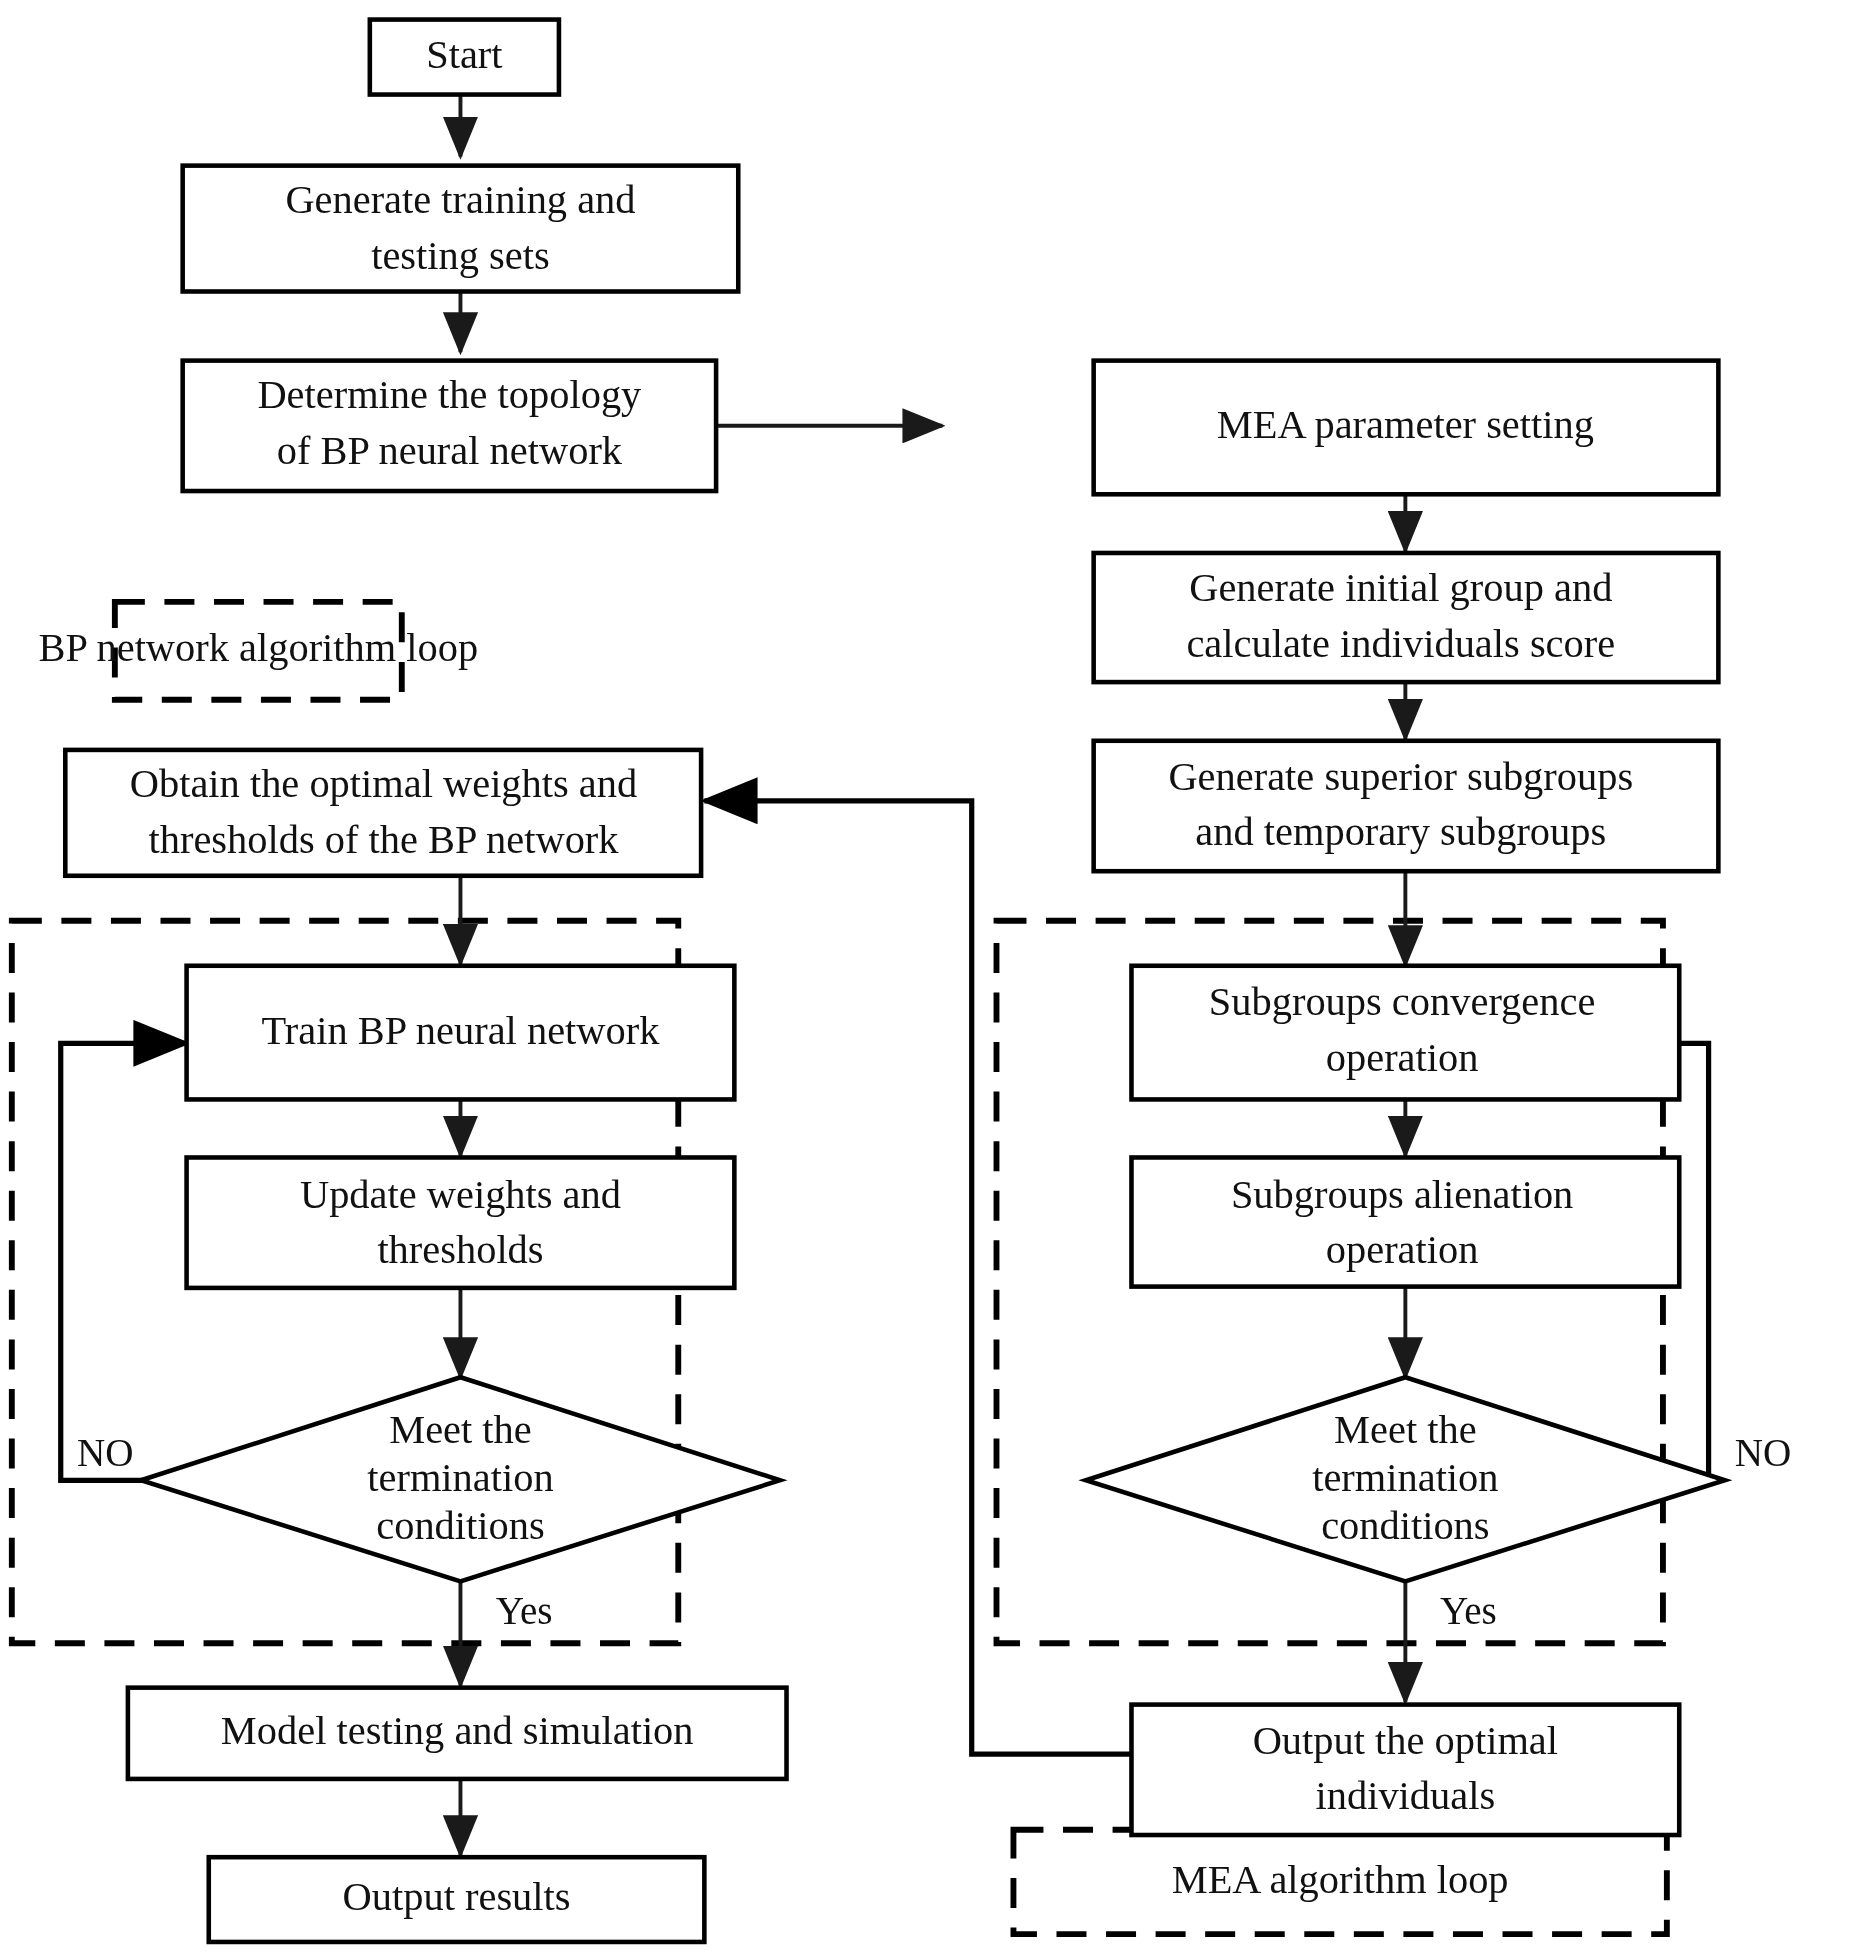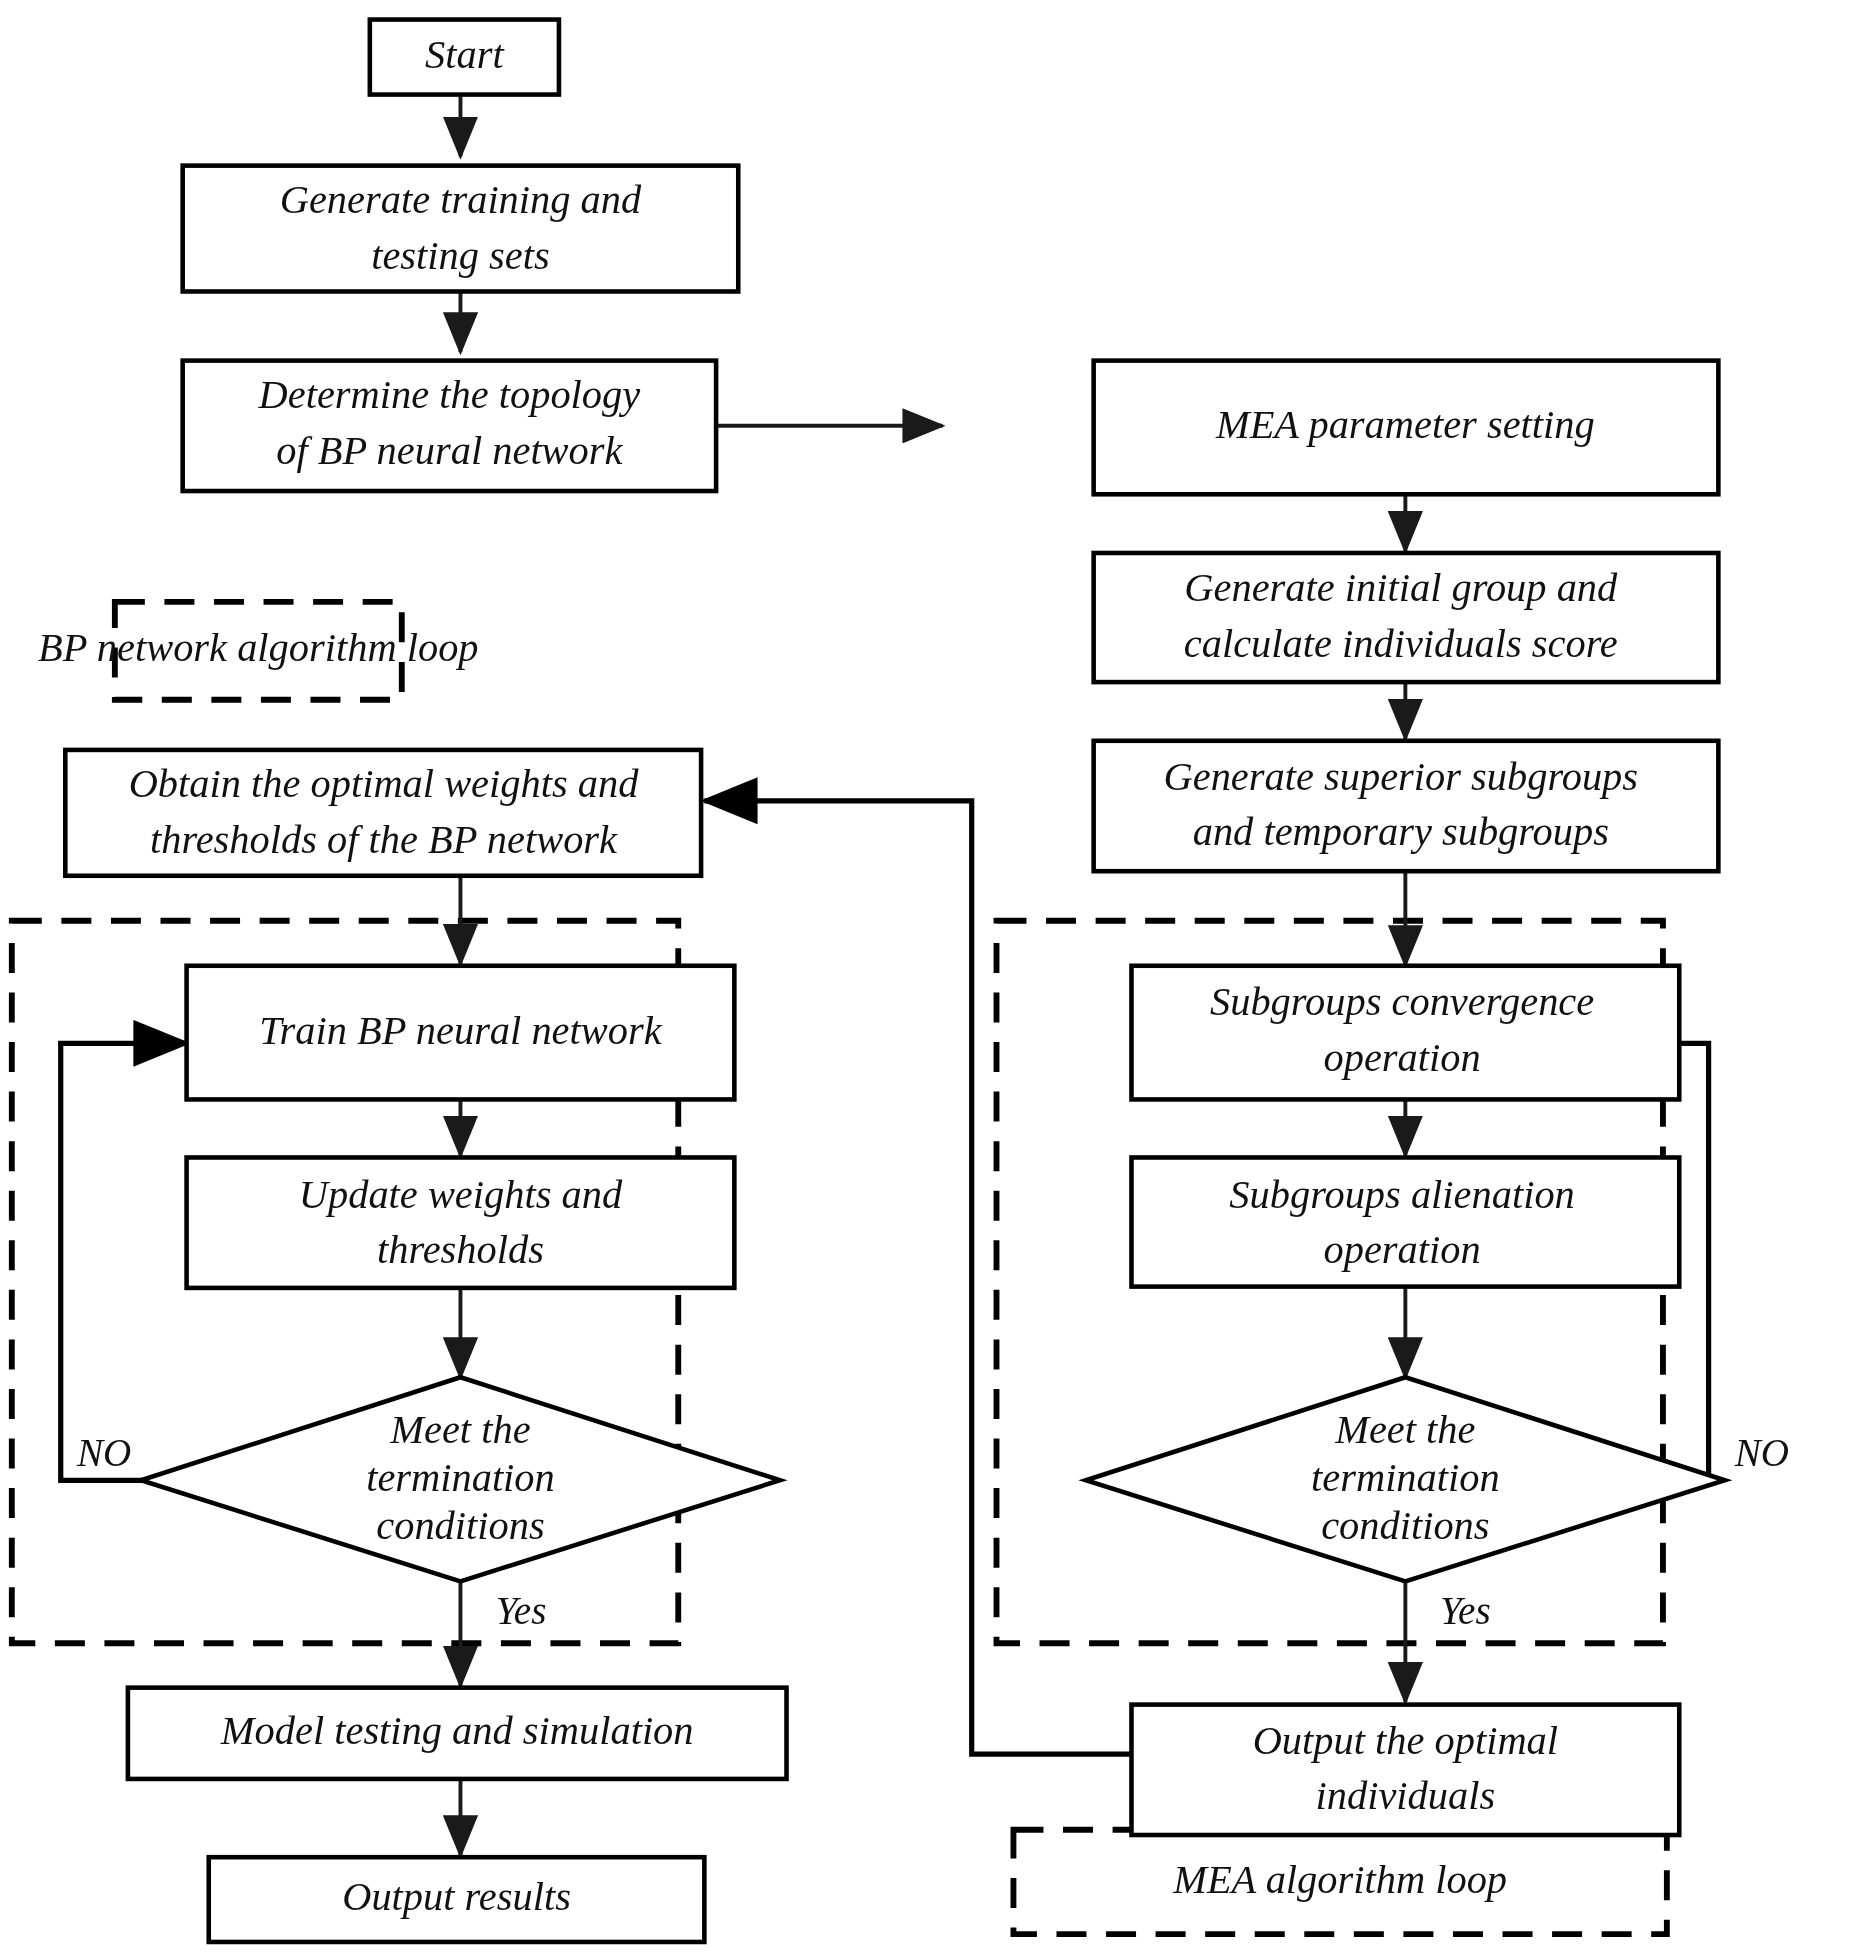--- a/index.html
+++ b/index.html
@@ -1,17 +1,17 @@
 <!DOCTYPE html>
 <html style="font-size:10.4px"><head>
 <meta charset="utf-8">
 <style>
   html,body{margin:0;padding:0;background:#ffffff;}
   #stage{position:relative;width:1547px;height:1955px;background:#ffffff;
-         font-family:"Liberation Serif","DejaVu Serif",serif;font-style:italic;}
+         font-family:"Liberation Serif","DejaVu Serif",serif;}
   svg{position:absolute;top:0;left:0;width:1873px;height:1955px;}
   .bx{fill:#ffffff;stroke:#000000;stroke-width:7;}
   .dash{fill:none;stroke:#000000;stroke-width:9;stroke-dasharray:46 30;}
   .conn{fill:none;stroke:#1a1a1a;stroke-width:6;}
   .conn-thick{fill:none;stroke:#000000;stroke-width:8;}
   .dia{fill:#ffffff;stroke:#000000;stroke-width:7;}
   text{font-family:"Liberation Serif","DejaVu Serif",serif;fill:#111111;}
   .t{font-size:62px;text-anchor:middle;dominant-baseline:middle;}
   .lbl{font-size:60px;text-anchor:start;dominant-baseline:middle;}
 </style>

